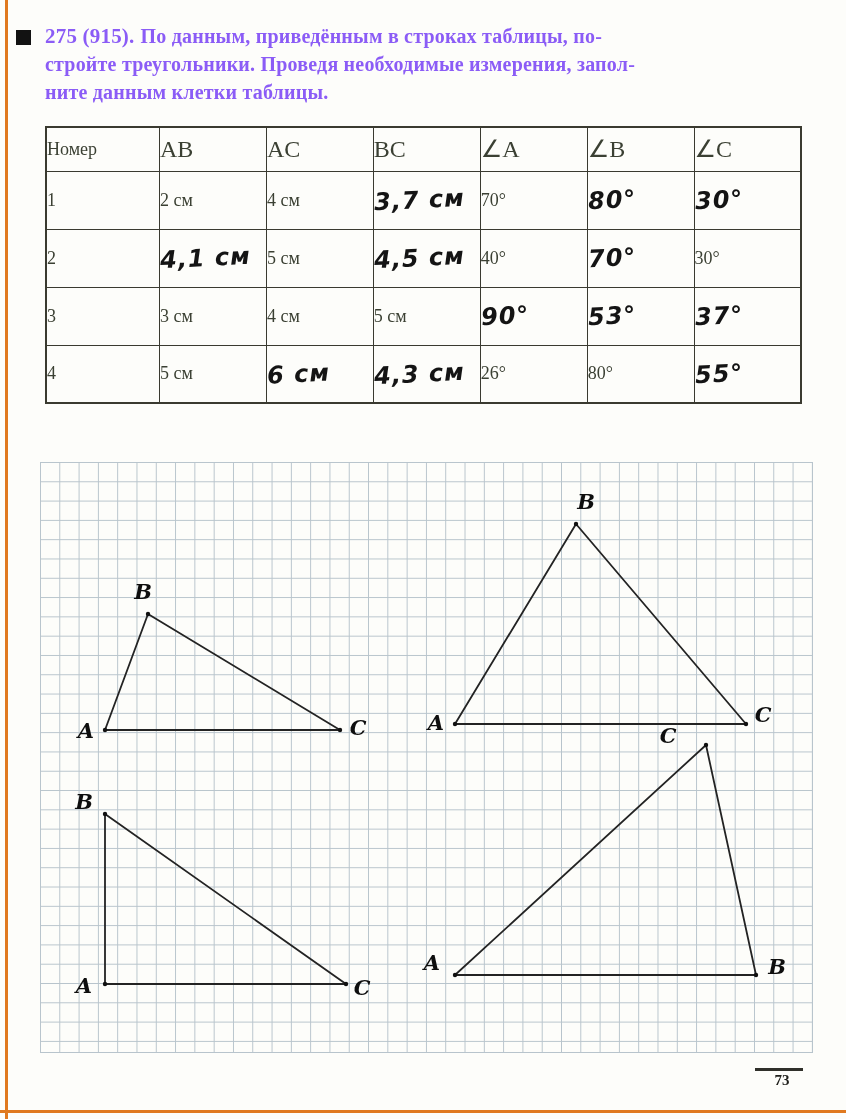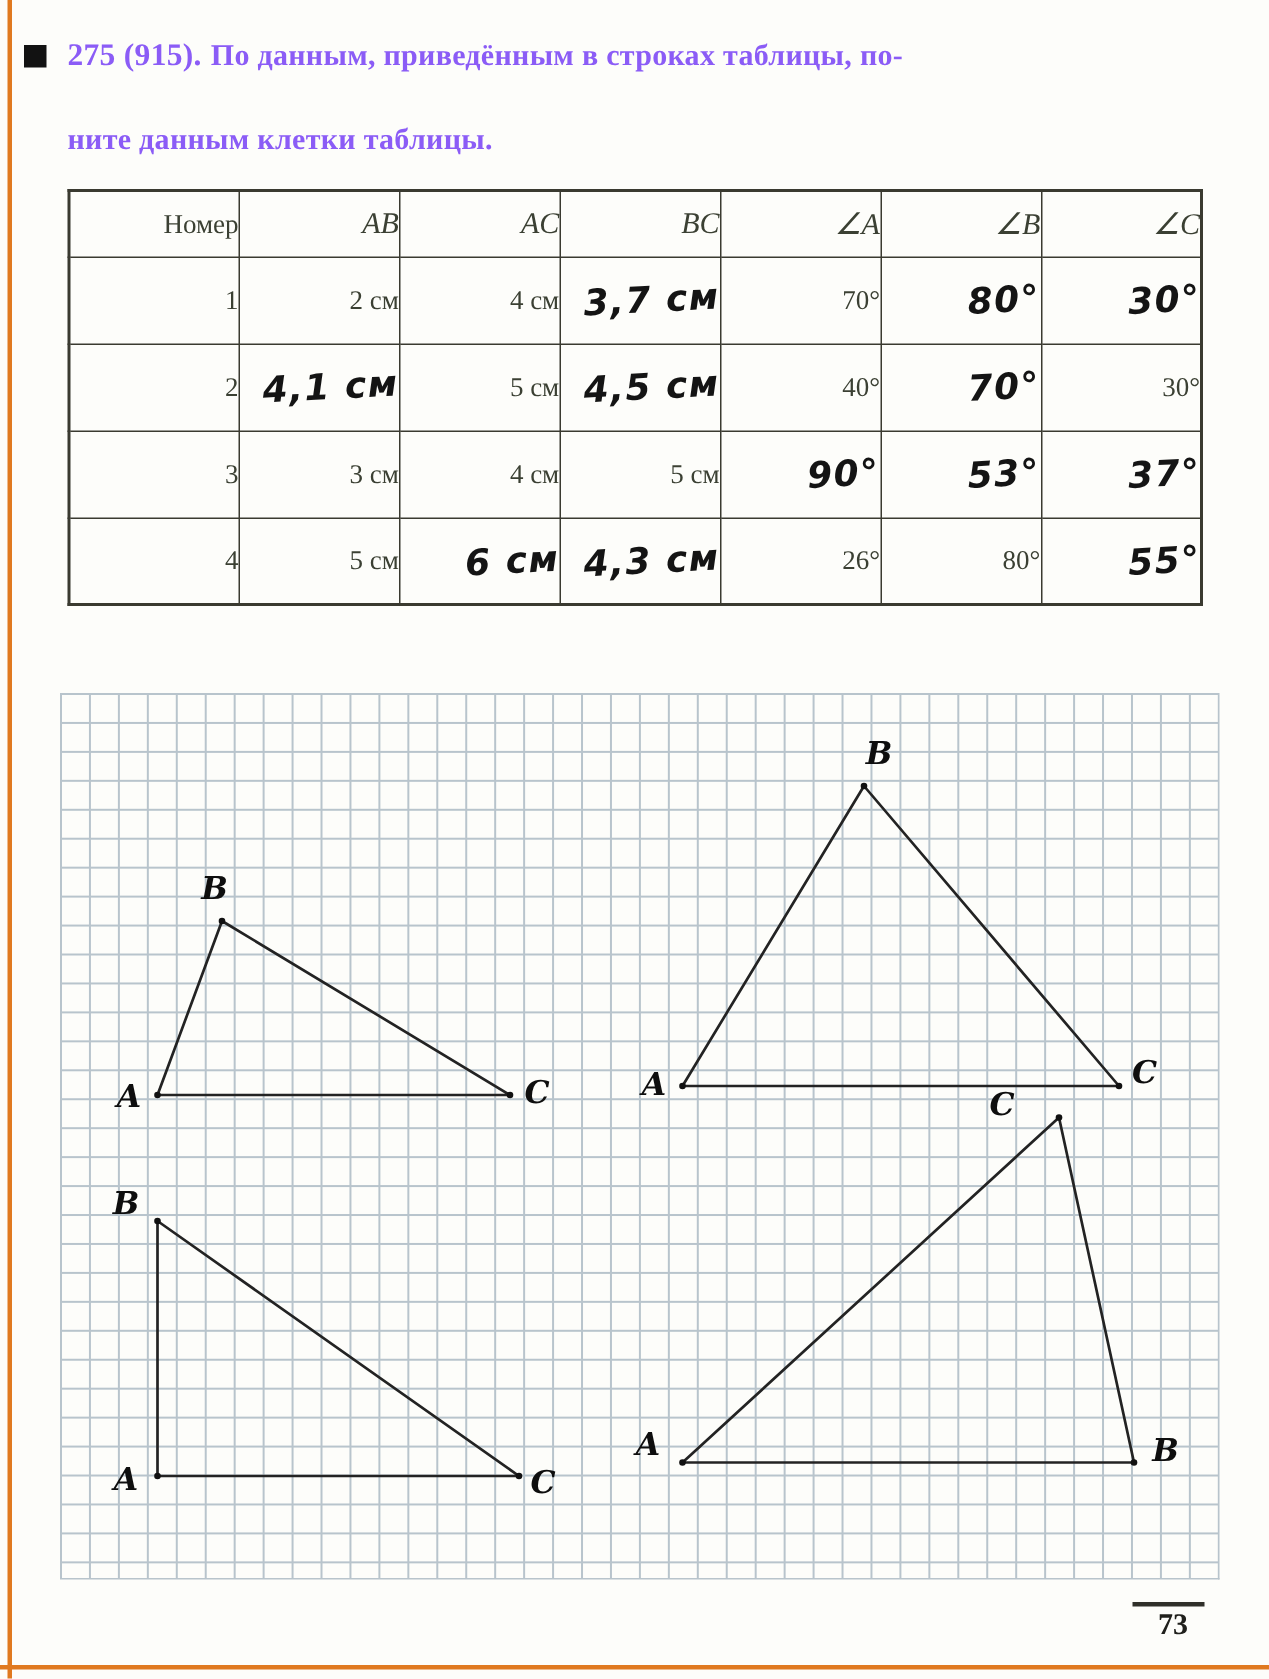--- a/index.html
+++ b/index.html
@@ -28,27 +28,27 @@
   .problem .num { font-weight: 700; font-size: 21px; margin-right: 6px; }
 
   
   .data-table {
     position: absolute; left: 45px; top: 126px; width: 757px;
     border-collapse: collapse; table-layout: fixed;
     border: 2.5px solid #3a3a30;
   }
   .data-table th, .data-table td {
     border: 1.6px solid #3a3a30;
-    text-align: right; vertical-align: middle;
+    text-align: left; vertical-align: middle;
     padding: 0;
   }
   .data-table thead tr { height: 44px; }
   .data-table tbody tr { height: 58px; }
   .data-table th {
-    font-style: italic; font-weight: 400; font-size: 20px; color: #3b4033;
+    font-weight: 400; font-size: 24px; color: #3b4033;
   }
   .data-table th:first-child { font-style: normal; font-size: 18px; }
   .data-table th:first-child { width: 112px; }
   td .print { font-size: 18px; color: #3b4033; }
   td .hand {
     display: inline-block;
     font-family: "DejaVu Sans", sans-serif;
     font-style: italic; font-weight: 700;
     font-size: 24px; color: #141414;
     letter-spacing: 1px;
@@ -72,36 +72,36 @@
   .vertex-label {
     font-family: "DejaVu Serif", serif;
     font-style: italic; font-weight: 700; font-size: 21px;
     fill: #0e0e0e; text-anchor: middle;
   }
 
   
   .pageno-rule { position: absolute; left: 755px; top: 1068px; width: 48px; height: 2.5px; background: #30302a; }
   .pageno {
     position: absolute; left: 762px; top: 1072px; width: 40px;
-    font-size: 20px; font-weight: 700; color: #20201c; text-align: center;
+    font-size: 15px; font-weight: 700; color: #20201c; text-align: center;
   }
 </style>
 </head>
 <body>
 
 <div class="page">
 
   <div class="accent-left"></div>
   <div class="accent-bottom"></div>
 
   <div class="bullet"></div>
 
   <div class="problem">
     <span class="num">275 (915).</span><span>По данным, приведённым в строках таблицы, по-</span><br>
-    <br>
+    <span>стройте треугольники. Проведя необходимые измерения, запол-</span><br>
     <span>ните данным клетки таблицы.</span>
   </div>
 
   <table class="data-table">
     <thead>
       <tr>
           <th>Номер</th>
           <th>AB</th>
           <th>AC</th>
           <th>BC</th>

